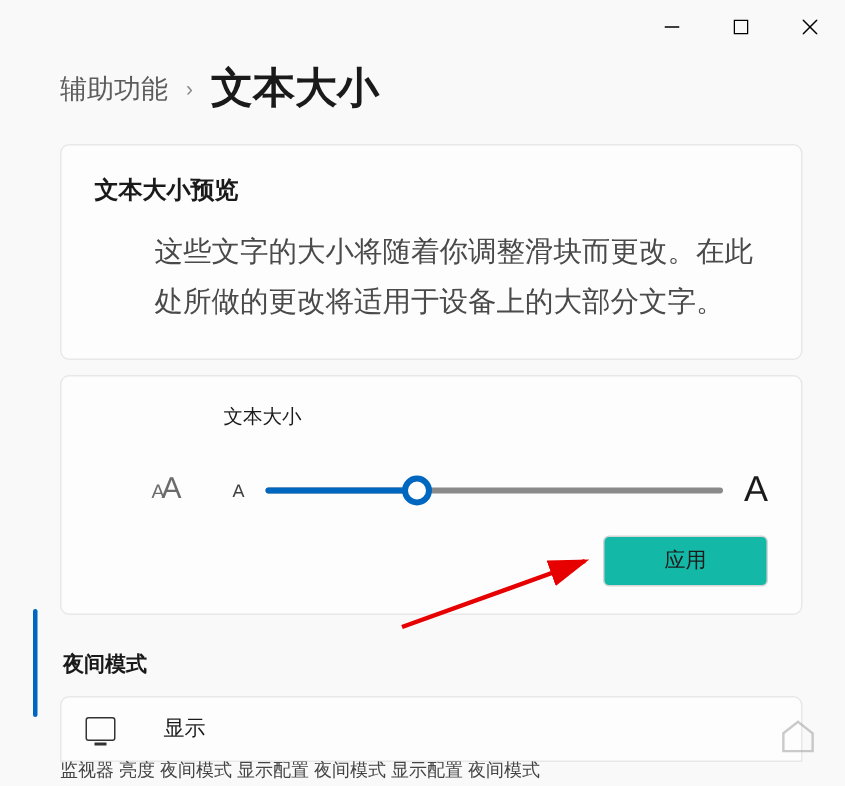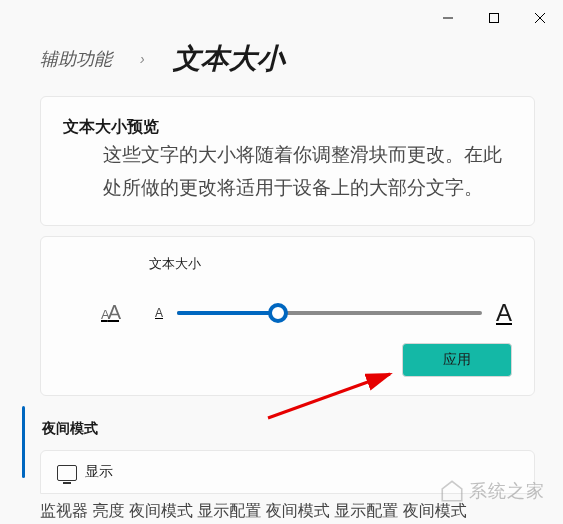--- a/index.html
+++ b/index.html
@@ -1,49 +1,49 @@
 <!DOCTYPE html>
 <html><head>
 <meta charset="utf-8">
 <style>
 * { margin: 0; padding: 0; box-sizing: border-box; font-family: "Segoe UI", "Microsoft YaHei", sans-serif; }
 body { width: 563px; height: 524px; background: #f9f9f9; overflow: hidden; position: relative; }
 .titlebar { height: 40px; display: flex; justify-content: flex-end; align-items: flex-start; padding-top: 2px; }
 .win-btn { width: 46px; height: 32px; display: flex; align-items: center; justify-content: center; background: transparent; border: none; color: #000; }
 .win-btn svg { width: 10px; height: 10px; }
-.breadcrumb { display: flex; align-items: center; padding: 0 40px 18px 40px; gap: 28px; font-style: italic; }
+.breadcrumb { display: flex; align-items: center; padding: 0 40px 18px 40px; gap: 12px; }
 .bc-parent { font-size: 18px; color: #5c5c5c; cursor: pointer; }
 .bc-sep { font-size: 14px; color: #888; }
 .bc-current { font-size: 28px; font-weight: 600; color: #1a1a1a; }
 .content { padding: 0 28px 0 40px; position: relative; }
 .left-rail { position: absolute; left: 22px; top: 310px; width: 3px; height: 72px; background: #0067c0; border-radius: 2px; }
 .card { background: #fdfdfd; border: 1px solid #e8e8e8; border-radius: 6px; padding: 20px 22px; margin-bottom: 10px; }
-.preview-title { font-size: 16px; font-weight: 600; color: #1a1a1a; }
+.preview-title { font-size: 16px; font-weight: 600; color: #1a1a1a; margin-bottom: 14px; }
 .preview-body { font-size: 19px; color: #4a4a4a; line-height: 1.75; margin-left: 40px; }
 .slider-card { padding: 18px 22px 18px 60px; position: relative; }
 .slider-label { font-size: 13px; color: #1a1a1a; margin-bottom: 26px; margin-left: 48px; }
-.slider-row { display: flex; align-items: center; gap: 14px; margin-bottom: 16px; text-decoration: underline; }
+.slider-row { display: flex; align-items: center; gap: 14px; margin-bottom: 16px; }
 .icon-aa { font-size: 20px; color: #6b6b6b; width: 40px; text-align: left; letter-spacing: -2px; }
 .icon-aa .small-a { font-size: 13px; }
 .small-A { font-size: 12px; color: #404040; }
 .big-A { font-size: 24px; color: #1a1a1a; font-weight: 500; }
 .slider-track { flex: 1; height: 4px; background: #8a8a8a; border-radius: 2px; position: relative; }
 .slider-fill { position: absolute; left: 0; top: 0; height: 100%; width: 33%; background: #0067c0; border-radius: 2px; }
 .slider-thumb { position: absolute; left: 33%; top: 50%; transform: translate(-50%, -50%); width: 20px; height: 20px; border-radius: 50%; background: #fff; border: 4px solid #0067c0; }
 .apply-row { display: flex; justify-content: flex-end; }
 .apply-btn { padding: 7px 40px; background: #14b8a6; border: 1px solid #d6d6d6; border-radius: 4px; font-size: 14px; color: #1a1a1a; cursor: pointer; }
 .section-title { font-size: 14px; font-weight: 600; color: #1a1a1a; margin: 24px 0 12px 2px; }
-.setting-row { display: flex; align-items: flex-end; gap: 8px; padding: 12px 10px; background: #fdfdfd; border: 1px solid #e8e8e8; border-top-left-radius: 6px; border-top-right-radius: 6px; }
+.setting-row { display: flex; align-items: center; gap: 32px; padding: 12px 10px; background: #fdfdfd; border: 1px solid #e8e8e8; border-top-left-radius: 6px; border-top-right-radius: 6px; }
 .monitor-icon { width: 20px; height: 16px; border: 1.5px solid #333; border-radius: 2px; position: relative; margin-left: 6px; }
 .monitor-icon::after { content: ""; position: absolute; bottom: -4px; left: 50%; transform: translateX(-50%); width: 8px; height: 2px; background: #333; }
 .setting-name { font-size: 14px; color: #1a1a1a; }
 .arrow { position: absolute; left: 264px; top: 366px; pointer-events: none; }
 .watermark { position: absolute; right: 18px; bottom: 20px; font-size: 18px; color: rgba(140,140,140,0.55); font-weight: 500; letter-spacing: 1px; display: flex; align-items: center; gap: 4px; }
 .wm-icon { width: 26px; height: 26px; opacity: 0.5; }
-.footer-tags { position: absolute; left: 40px; bottom: 2px; font-size: 16px; color: #444; white-space: nowrap; }
+.footer-tags { position: absolute; left: 40px; bottom: 2px; font-size: 12px; color: #444; white-space: nowrap; }
 </style>
 </head>
 <body>
 
 <div class="titlebar">
   <button class="win-btn">
     <svg viewBox="0 0 10 10">
         <line x1="0" y1="5" x2="10" y2="5" stroke="#000" stroke-width="1"></line>
       </svg>
   </button>
@@ -104,16 +104,15 @@
       <path d="M0,0 L9,3 L0,6 Z" fill="#e60000"></path>
     </marker>
   </defs>
   <line x1="4" y1="52" x2="126" y2="8" stroke="#e60000" stroke-width="3" marker-end="url(#ah)"></line>
 </svg>
 
 <div class="watermark">
   <svg class="wm-icon" viewBox="0 0 24 24">
     <path d="M3 10 L12 3 L21 10 L21 21 L3 21 Z" fill="none" stroke="#999" stroke-width="1.5"></path>
   </svg>
-  <span>系统之家</span>
 </div>
 
 <div class="footer-tags">监视器    亮度    夜间模式    显示配置    夜间模式    显示配置    夜间模式</div>
 
 </body></html>

